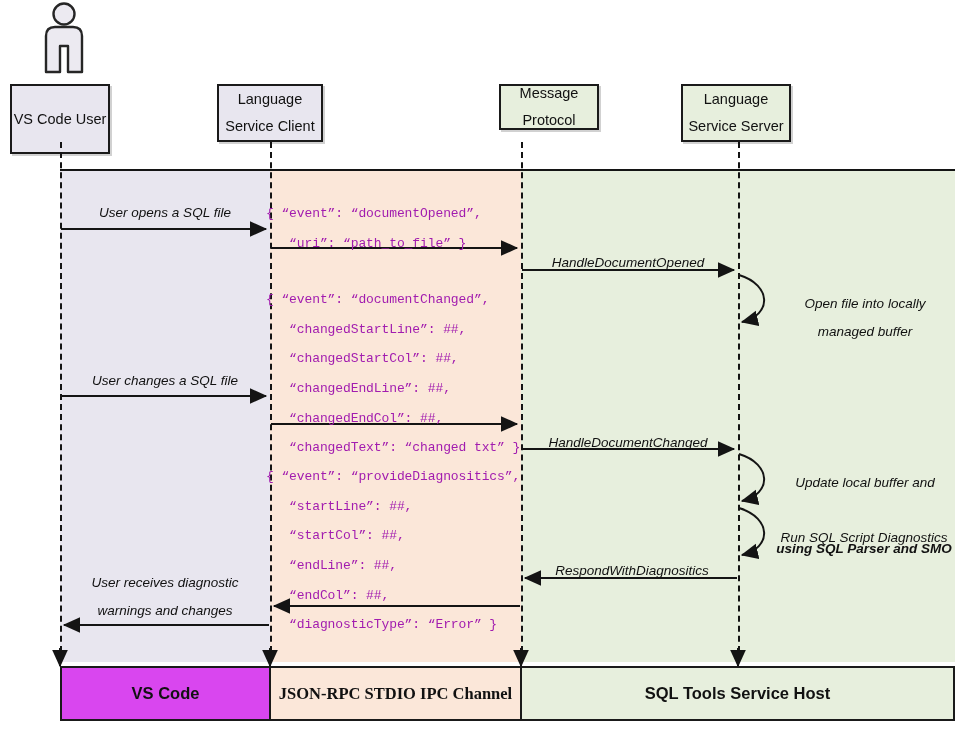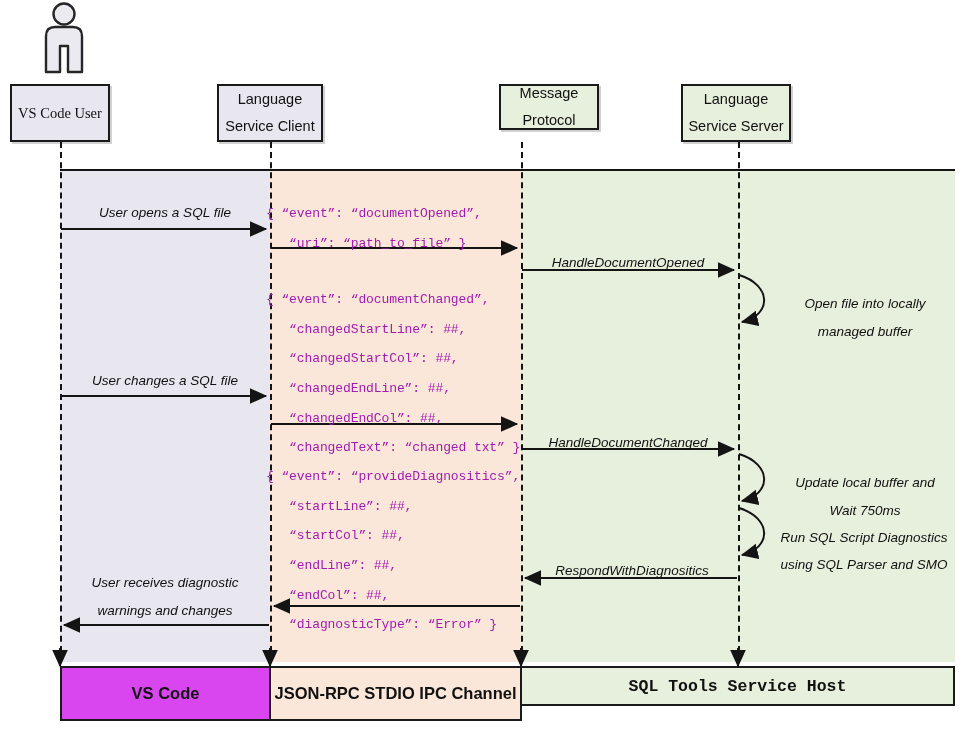--- a/index.html
+++ b/index.html
@@ -25,21 +25,21 @@
   .msglabel{position:absolute;font-style:italic;font-size:13.5px;color:#111;
     text-align:center;line-height:1.95;white-space:nowrap;}
 
   .jsonblk{position:absolute;font-family:"Liberation Mono",monospace;
     font-size:13px;color:#a21caf;line-height:2.28;white-space:pre;letter-spacing:-0.1px;}
 
   .footer{position:absolute;box-sizing:border-box;border:2px solid #1a1a1a;
     display:flex;align-items:center;justify-content:center;
     font-size:16.5px;font-weight:bold;color:#111;}
   .footer.lav{background:#d946ef;}
-  .footer.org{background:#fbe7d9;}
+  .footer.org{background:#fbe7d9;font-family:Liberation Serif, serif;}
   .footer.grn{background:#e7efdd;}
 
   svg.ink{position:absolute;left:0;top:0;width:962px;height:732px;
     pointer-events:none;overflow:visible;}
 </style>
 </head>
 <body>
 
 <div id="stage">
 
@@ -47,21 +47,21 @@
   <div class="band org" style="left:270px;top:170px;width:251px;height:492px;"></div>
   <div class="band grn" style="left:521px;top:170px;width:434px;height:492px;"></div>
 
   <div class="actor" style="left:34px;top:2px;width:60px;height:74px;">
     <svg width="60" height="74" viewBox="0 0 60 74">
       <circle cx="30" cy="12" r="10.5" fill="#eceaf1" stroke="#262626" stroke-width="2.4"></circle>
       <path d="M12 34 Q12 25 21 25 L39 25 Q48 25 48 34 L48 70 L34 70 L34 44 L26 44 L26 70 L12 70 Z" fill="#eceaf1" stroke="#262626" stroke-width="2.4" stroke-linejoin="round"></path>
     </svg>
   </div>
 
-  <div class="hdrbox lav" style="left:10px;top:84px;width:100px;height:58px;font-family:Liberation Serif, serif;">
+  <div class="hdrbox lav" style="left:10px;top:84px;width:100px;height:70px;">
     <span>VS Code User</span>
   </div>
   <div class="hdrbox lav" style="left:217px;top:84px;width:106px;height:58px;">
     <span>Language</span>
     <span>Service Client</span>
   </div>
   <div class="hdrbox grn" style="left:499px;top:84px;width:100px;height:46px;">
     <span>Message</span>
     <span>Protocol</span>
   </div>
@@ -123,24 +123,23 @@
   <div class="msglabel" style="left:58px;top:598px;width:214px;">warnings and changes</div>
 
   <div class="msglabel" style="left:522px;top:250px;width:212px;">HandleDocumentOpened</div>
   <div class="msglabel" style="left:522px;top:430px;width:212px;">HandleDocumentChanged</div>
   <div class="msglabel" style="left:526px;top:558px;width:212px;">RespondWithDiagnositics</div>
 
   <div class="msglabel" style="left:770px;top:291px;width:190px;text-align:center;">Open file into locally</div>
   <div class="msglabel" style="left:770px;top:319px;width:190px;text-align:center;">managed buffer</div>
 
   <div class="msglabel" style="left:770px;top:470px;width:190px;text-align:center;">Update local buffer and</div>
-  <div class="msglabel" style="left:770px;top:498px;width:190px;text-align:center;">Wait 750ms</div>
 
   <div class="msglabel" style="left:766px;top:525px;width:196px;text-align:center;">Run SQL Script Diagnostics</div>
-  <div class="msglabel" style="left:766px;top:552px;width:196px;text-align:center;">using SQL Parser and SMO</div>
+  <div class="msglabel" style="left:766px;top:536px;width:196px;text-align:center;font-weight:bold;">using SQL Parser and SMO</div>
 
   <div class="jsonblk" style="left:266px;top:199px;"><span>{ “event”: “documentOpened”,</span>
 <span>   “uri”: “path_to_file” }</span></div>
 
   <div class="jsonblk" style="left:266px;top:285px;"><span>{ “event”: “documentChanged”,</span>
 <span>   “changedStartLine”: ##,</span>
 <span>   “changedStartCol”: ##,</span>
 <span>   “changedEndLine”: ##,</span>
 <span>   “changedEndCol”: ##,</span>
 <span>   “changedText”: “changed txt” }</span></div>
@@ -151,17 +150,17 @@
 <span>   “endLine”: ##,</span>
 <span>   “endCol”: ##,</span>
 <span>   “diagnosticType”: “Error” }</span></div>
 
   <div class="footer lav" style="left:60px;top:666px;width:211px;height:55px;">
     <span>VS Code</span>
   </div>
   <div class="footer org" style="left:269px;top:666px;width:253px;height:55px;">
     <span>JSON-RPC STDIO IPC Channel</span>
   </div>
-  <div class="footer grn" style="left:520px;top:666px;width:435px;height:40px;font-family:Liberation Mono, monospace;">
+  <div class="footer grn" style="left:520px;top:666px;width:435px;height:55px;">
     <span>SQL Tools Service Host</span>
   </div>
 
 </div>
 
 </body></html>

